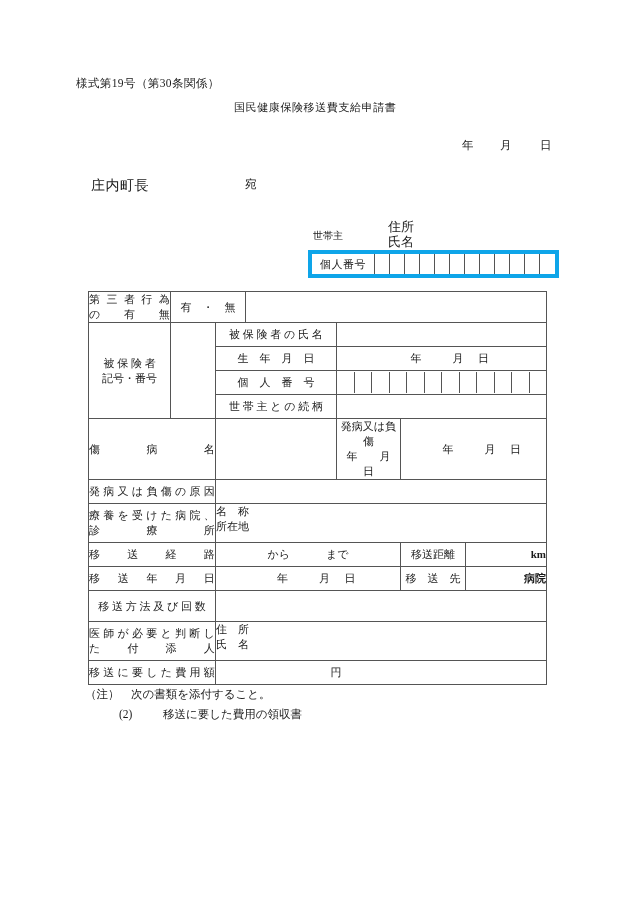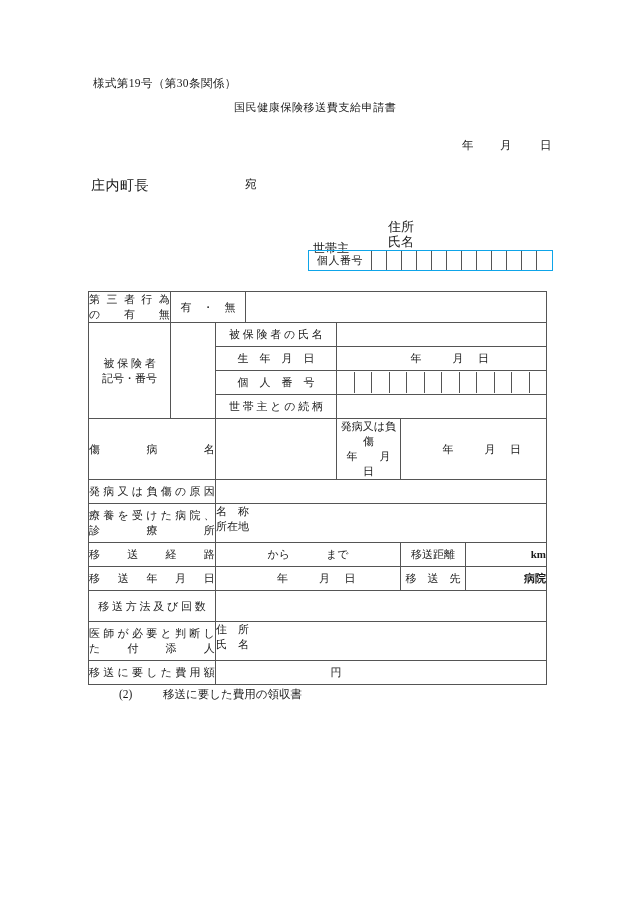--- a/index.html
+++ b/index.html
@@ -22,21 +22,20 @@
     width: 630px;
     height: 903px;
   }
   
   .form-no {
     position: absolute;
     left: 76px; top: 76px;
     font-size: 11.5px;
     letter-spacing: 0.4px;
     white-space: nowrap;
-    margin-left: 17px;
   }
   .doc-title {
     position: absolute;
     left: 234px; top: 100px;
     font-size: 11px;
     letter-spacing: 0.6px;
     white-space: nowrap;
   }
   .date-line {
     position: absolute;
@@ -62,36 +61,36 @@
   }
   
   .householder {
     position: absolute;
     left: 313px; top: 219px;
     font-size: 11px;
     white-space: nowrap;
   }
   .hh-label {
     position: absolute;
-    left: 0; top: 21px;
-    font-size: 12px;
+    left: 0; top: 10px;
+    font-size: 10px;
   }
   .hh-fields {
     position: absolute;
     left: 75px; top: 0;
     line-height: 15px;
     font-size: 13px;
   }
   
   .mynum-wrap {
     position: absolute;
     left: 308px; top: 250px;
     display: flex;
-    border: 1px solid #0ea5e9;
-    height: 21px;
+    border: 4px solid #0ea5e9;
+    height: 28px;
     box-sizing: border-box;
   }
   .mynum-label {
     display: flex;
     align-items: center;
     justify-content: center;
     width: 62px;
     font-size: 11px;
     border-right: 1px solid #555;
     letter-spacing: 0.5px;
@@ -374,18 +373,21 @@
       <tr>
         <td colspan="2" class="lbl nowrap">移送に要した費用額</td>
         <td colspan="5" class="lbl-center">
           <span style="display:inline-block;margin-right:90px">円</span>
         </td>
       </tr>
     </tbody>
   </table>
 
   <div class="notes">
+    <div class="note-head">
+      <span class="n-mark">（注）</span><span>次の書類を添付すること。</span>
+    </div>
     <div class="note-item">
       <span class="n-num">(2)</span><span>移送に要した費用の領収書</span>
     </div>
   </div>
 
 </div>
 
 </body></html>

